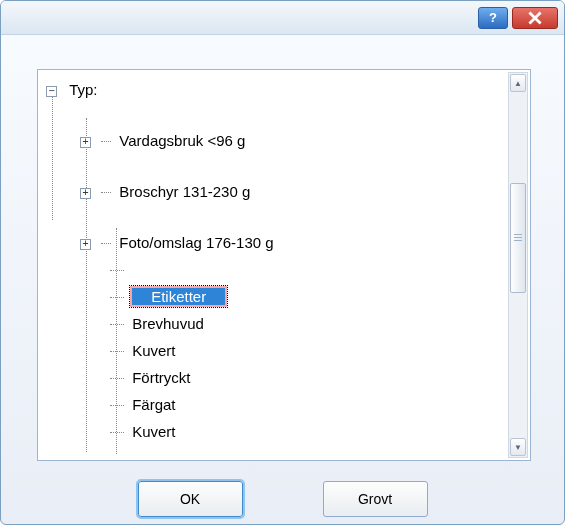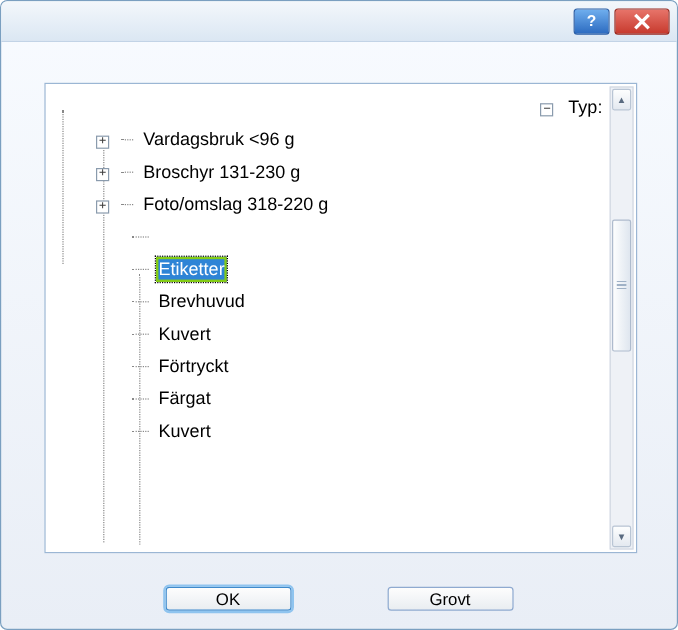--- a/index.html
+++ b/index.html
@@ -56,22 +56,22 @@
     overflow: hidden;
   }
   .tree {
     position: absolute;
     left: 6px; top: 6px; right: 26px; bottom: 6px;
     overflow: hidden;
     color: #000;
     line-height: 27px;
   }
   .node { position: relative; white-space: nowrap; }
-  .root { padding-left: 2px; text-align: right; }
-  .level1 { padding-left: 36px; }
+  .root { padding-left: 2px; }
+  .level1 { padding-left: 36px; margin-top: 24px; }
   .level2 { padding-left: 66px; }
   .expander {
     display: inline-flex; align-items: center; justify-content: center;
     width: 11px; height: 11px;
     border: 1px solid #8a9bad;
     background: #fff;
     font-size: 10px; line-height: 1;
     color: #3b3b3b;
     margin-right: 6px;
     vertical-align: 1px;
@@ -89,22 +89,22 @@
   .vline {
     position: absolute;
     border-left: 1px dotted #888;
   }
   .label { padding: 0 2px; }
   .selected {
     background: #2e84d6;
     color: #fff;
     outline: 1px dotted #000;
     outline-offset: 0;
-    border: 2px solid #84cc16;
-    padding: 0 0;
+    border: 2px solid #fca5a5;
+    padding: 0 19px;
   }
   .scrollbar {
     position: absolute;
     right: 2px; top: 2px; bottom: 2px;
     width: 20px;
     background: #eef1f6;
     border: 1px solid #d0d8e2;
   }
   .sbtn {
     position: absolute; left: 1px;
@@ -134,21 +134,21 @@
     background: repeating-linear-gradient(to bottom, #9fb1c6 0, #9fb1c6 1px, transparent 1px, transparent 3px);
   }
   .footer {
     position: absolute;
     left: 0; right: 0; bottom: 0;
     height: 50px;
     display: flex; align-items: center; justify-content: center;
     gap: 80px;
   }
   .btn {
-    min-width: 105px; height: 20px;
+    min-width: 105px; height: 36px;
     padding: 0 16px;
     background: linear-gradient(to bottom, #fdfdfd, #e9edf1);
     border: 1px solid #8faad0;
     border-radius: 3px;
     font-size: 14px;
     cursor: default;
     display: flex; align-items: center; justify-content: center; text-align: center;
   }
   .btn.default {
     border: 1px solid #3f8acb;
@@ -190,21 +190,21 @@
         <span class="label">Vardagsbruk &lt;96 g</span>
       </div>
       <div class="node level1">
         <span class="expander">+</span>
         <span class="dots-h short"></span>
         <span class="label">Broschyr 131-230 g</span>
       </div>
       <div class="node level1">
         <span class="expander">+</span>
         <span class="dots-h short"></span>
-        <span class="label">Foto/omslag 318-220 g</span>
+        <span class="label">Foto/omslag 176-130 g</span>
       </div>
 
       <div class="node level2">
         <span class="dots-h"></span>
       </div>
       <div class="node level2">
         <span class="dots-h"></span>
         <span class="label selected">Etiketter</span>
       </div>
       <div class="node level2">

